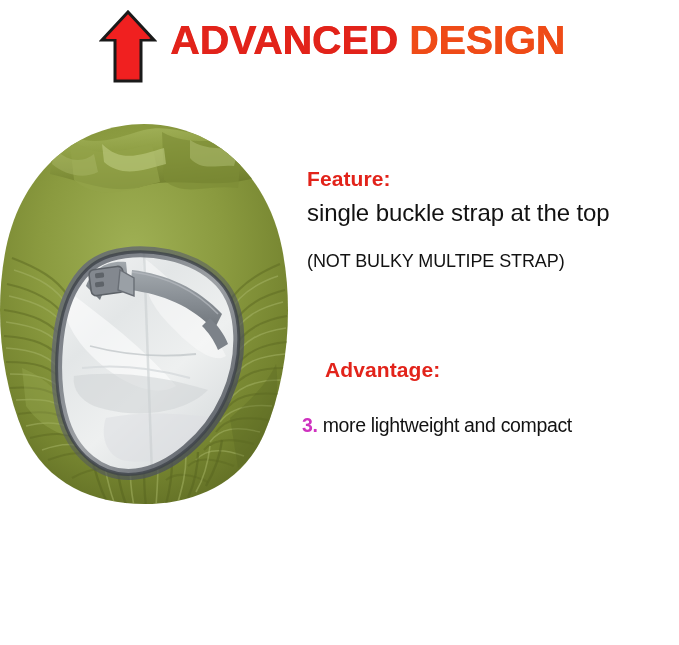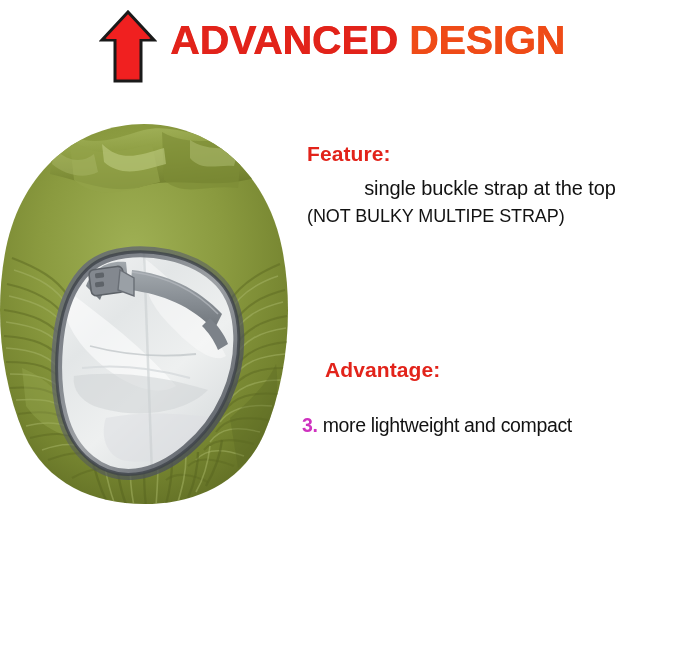--- a/index.html
+++ b/index.html
@@ -69,36 +69,37 @@
     left: 307px;
     top: 140px;
     width: 366px;
   }
   #feature-heading {
     color: #e2231a;
     font-size: 21px;
     font-weight: bold;
     line-height: 28px;
     letter-spacing: 0.1px;
+    margin-top: 25px;
   }
   #feature-line-1 {
     color: #121212;
-    font-size: 20px;
+    font-size: 24px;
     line-height: 30px;
     margin-top: 5px;
     letter-spacing: -0.1px;
     white-space: nowrap;
-    text-align: center;
   }
   #feature-line-2 {
     color: #121212;
     font-size: 18px;
     line-height: 26px;
     letter-spacing: -0.1px;
     white-space: nowrap;
+    margin-top: 20px;
   }
 
   #advantage-section {
     position: absolute;
     left: 288px;
     top: 356px;
     width: 391px;
     margin-left: 14px;
   }
   #advantage-heading {

